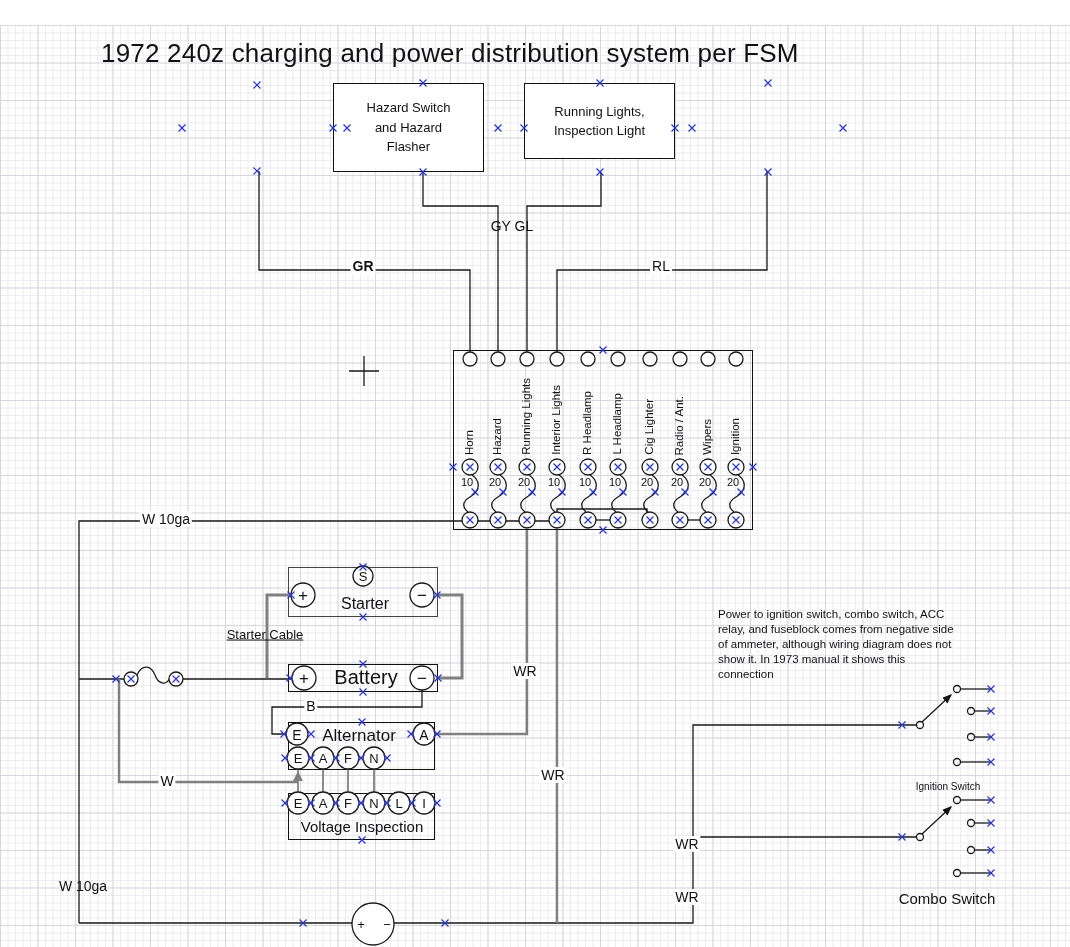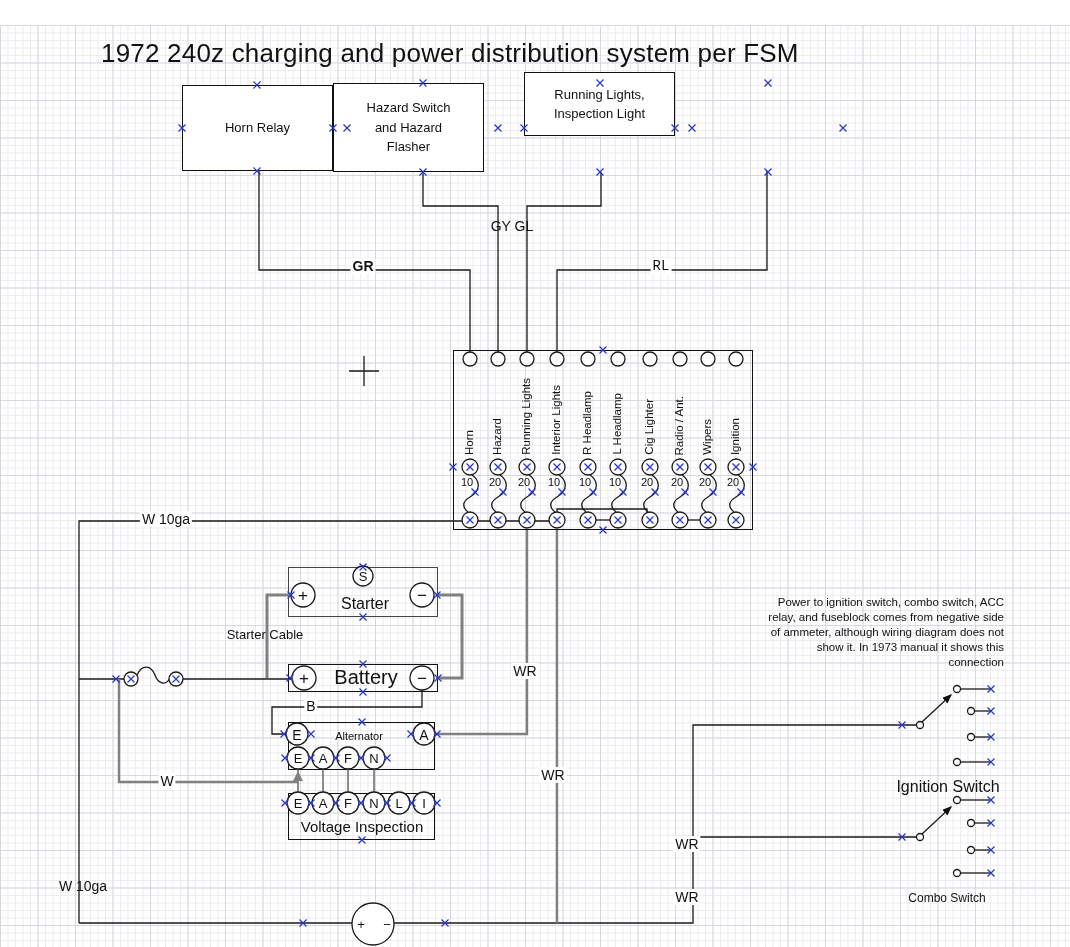--- a/index.html
+++ b/index.html
@@ -25,35 +25,34 @@
   .oc{fill:#fff;stroke:#1a1a1a;stroke-width:1.3;}
   .xm{stroke:#2534c9;stroke-width:1.2;fill:none;}
   svg text{fill:#111;}
   .lbl{position:absolute;transform:translate(-50%,-50%);font-size:14px;
     white-space:pre;line-height:1.15;}
   .bg{background:#fff;padding:0 2px;}
   .vlabel{position:absolute;bottom:517px;writing-mode:vertical-rl;
     transform:rotate(180deg);font-size:11.5px;white-space:pre;}
   .amp{font-size:11px;}
   #title{position:absolute;left:101px;top:13px;font-size:26px;letter-spacing:.2px;}
-  #note{position:absolute;left:718px;top:570px;width:286px;font-size:11.5px;
-    line-height:1.3;text-align:right;white-space:pre-line;}
+  #note{position:absolute;left:718px;top:582px;width:286px;font-size:11.5px;
+    line-height:1.3;text-align:left;white-space:pre-line;}
 </style>
 </head>
 <body>
 
 <div id="stage">
 
   <div id="title">1972 240z charging and power distribution system per FSM</div>
 
-  <div class="box whitebox" style="left:182px;top:60px;width:151px;height:86px;">Horn Relay</div>
   <div class="box whitebox" style="left:333px;top:58px;width:151px;height:89px;">Hazard Switch
 and Hazard
 Flasher</div>
-  <div class="box whitebox" style="left:524px;top:47px;width:151px;height:64px;">Running Lights,
+  <div class="box whitebox" style="left:524px;top:58px;width:151px;height:76px;">Running Lights,
 Inspection Light</div>
 
   <div class="box" style="left:453px;top:325px;width:300px;height:180px;"></div>
   <div class="box" style="left:288px;top:542px;width:150px;height:50px;border-color:#444;"></div>
   <div class="box" style="left:288px;top:639px;width:150px;height:28px;"></div>
   <div class="box" style="left:288px;top:697px;width:147px;height:48px;"></div>
   <div class="box" style="left:288px;top:768px;width:147px;height:47px;"></div>
 
   <svg id="geo" width="1070" height="947" viewBox="0 0 1070 947">
     <defs>
@@ -300,37 +299,37 @@
         <use href="#xmk" x="991" y="798"></use>
         <use href="#xmk" x="991" y="825"></use>
         <use href="#xmk" x="991" y="848"></use>
         <use href="#xmk" x="303" y="898"></use>
         <use href="#xmk" x="445" y="898"></use>
       </g>
   </svg>
 
   <div class="lbl bg" style="left:363px;top:241px;font-weight:bold;">GR</div>
   <div class="lbl" style="left:512px;top:201px;">GY GL</div>
-  <div class="lbl bg" style="left:661px;top:241px;font-family:Liberation Mono, monospace;">RL</div>
+  <div class="lbl bg" style="left:661px;top:241px;">RL</div>
   <div class="lbl bg" style="left:166px;top:494px;">W 10ga</div>
   <div class="lbl bg" style="left:525px;top:646px;">WR</div>
-  <div class="lbl" style="left:265px;top:610px;font-size:13px;">Starter Cable</div>
+  <div class="lbl" style="left:265px;top:610px;font-size:13px;text-decoration:underline;">Starter Cable</div>
   <div class="lbl bg" style="left:311px;top:681px;">B</div>
   <div class="lbl bg" style="left:167px;top:756px;">W</div>
   <div class="lbl bg" style="left:553px;top:750px;">WR</div>
   <div class="lbl bg" style="left:687px;top:819px;">WR</div>
   <div class="lbl bg" style="left:687px;top:872px;">WR</div>
   <div class="lbl" style="left:83px;top:861px;">W 10ga</div>
-  <div class="lbl" style="left:948px;top:762px;font-size:16px;">Ignition Switch</div>
-  <div class="lbl" style="left:947px;top:874px;font-size:12px;">Combo Switch</div>
+  <div class="lbl" style="left:948px;top:762px;font-size:10px;">Ignition Switch</div>
+  <div class="lbl" style="left:947px;top:874px;font-size:15px;">Combo Switch</div>
   <div class="lbl" style="left:373px;top:980px;font-size:11px;">Ammeter</div>
 
   <div class="lbl" style="left:365px;top:579px;font-size:16px;">Starter</div>
   <div class="lbl" style="left:366px;top:652px;font-size:20px;">Battery</div>
-  <div class="lbl" style="left:359px;top:711px;font-size:11px;">Alternator</div>
+  <div class="lbl" style="left:359px;top:711px;font-size:17px;">Alternator</div>
   <div class="lbl" style="left:362px;top:802px;font-size:15px;">Voltage Inspection</div>
 
   <div id="note">Power to ignition switch, combo switch, ACC
 relay, and fuseblock comes from negative side
 of ammeter, although wiring diagram does not
 show it.  In 1973 manual it shows this
 connection</div>
 <div class="vlabel" style="left: 463px;">Horn</div>
     <div class="lbl amp" style="left: 467px; top: 457px;">10</div>
     <div class="vlabel" style="left: 491px;">Hazard</div>

